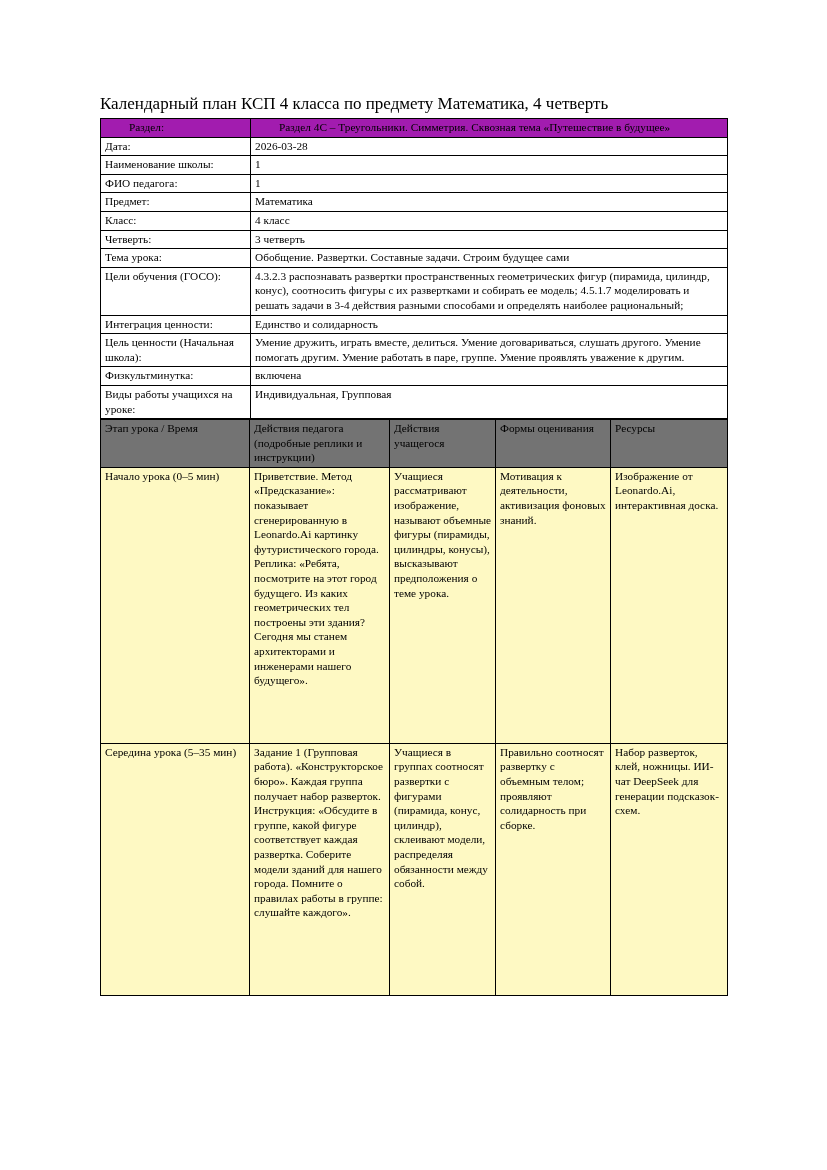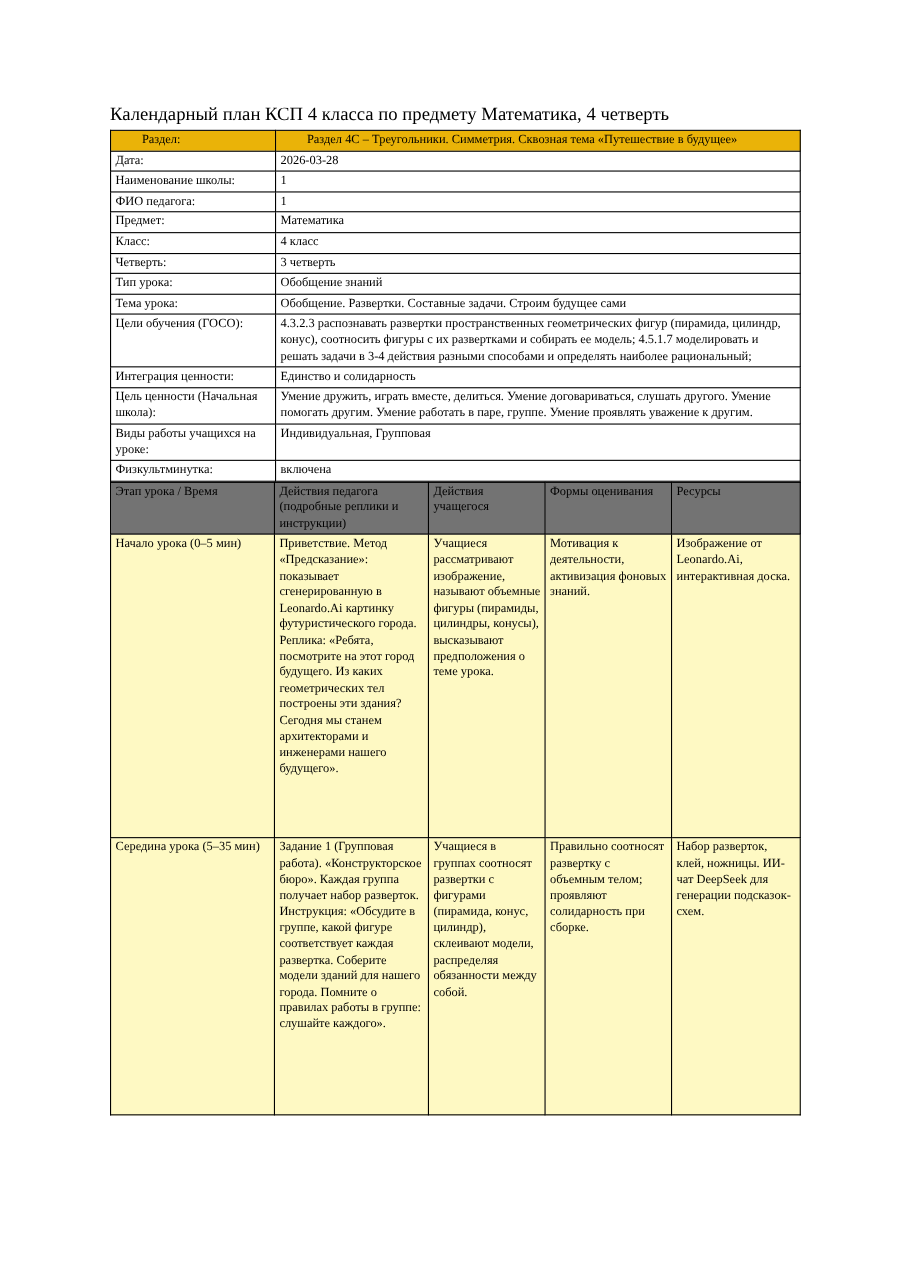--- a/index.html
+++ b/index.html
@@ -42,21 +42,21 @@
     text-align: left;
     font-weight: normal;
     overflow-wrap: break-word;
     word-break: normal;
     hyphens: none;
   }
   
   .info-table { margin-bottom: 0; }
   .info-table col.c-label { width: 150px; }
   .info-table col.c-value { width: 477px; }
-  .info-table tr.shaded td { background: #eab308; padding-left: 28px; }
+  .info-table tr.shaded td { background: #a21caf; padding-left: 28px; }
 
   .mid-label {
     font-size: 11.5px;
     line-height: 15px;
     margin: 1px 0 4px 0;
   }
 
   
   .flow-table col.c1 { width: 149px; }
   .flow-table col.c2 { width: 140px; }
@@ -103,46 +103,42 @@
       </tr>
       <tr>
         <td>Класс:</td>
         <td>4 класс</td>
       </tr>
       <tr>
         <td>Четверть:</td>
         <td>3 четверть</td>
       </tr>
       <tr>
-        <td>Тип урока:</td>
-        <td>Обобщение знаний</td>
-      </tr>
-      <tr>
         <td>Тема урока:</td>
         <td>Обобщение. Развертки. Составные задачи. Строим будущее сами</td>
       </tr>
       <tr>
         <td>Цели обучения (ГОСО):</td>
         <td>4.3.2.3 распознавать развертки пространственных геометрических фигур (пирамида, цилиндр, конус), соотносить фигуры с их развертками и собирать ее модель; 4.5.1.7 моделировать и решать задачи в 3-4 действия разными способами и определять наиболее рациональный;</td>
       </tr>
       <tr>
         <td>Интеграция ценности:</td>
         <td>Единство и солидарность</td>
       </tr>
       <tr>
         <td>Цель ценности (Начальная школа):</td>
         <td>Умение дружить, играть вместе, делиться. Умение договариваться, слушать другого. Умение помогать другим. Умение работать в паре, группе. Умение проявлять уважение к другим.</td>
       </tr>
       <tr>
+        <td>Физкультминутка:</td>
+        <td>включена</td>
+      </tr>
+      <tr>
         <td>Виды работы учащихся на уроке:</td>
         <td>Индивидуальная, Групповая</td>
-      </tr>
-      <tr>
-        <td>Физкультминутка:</td>
-        <td>включена</td>
       </tr>
     </tbody>
   </table>
 
 
   <table class="flow-table">
     <colgroup>
       <col class="c1">
         <col class="c2">
         <col class="c3">

